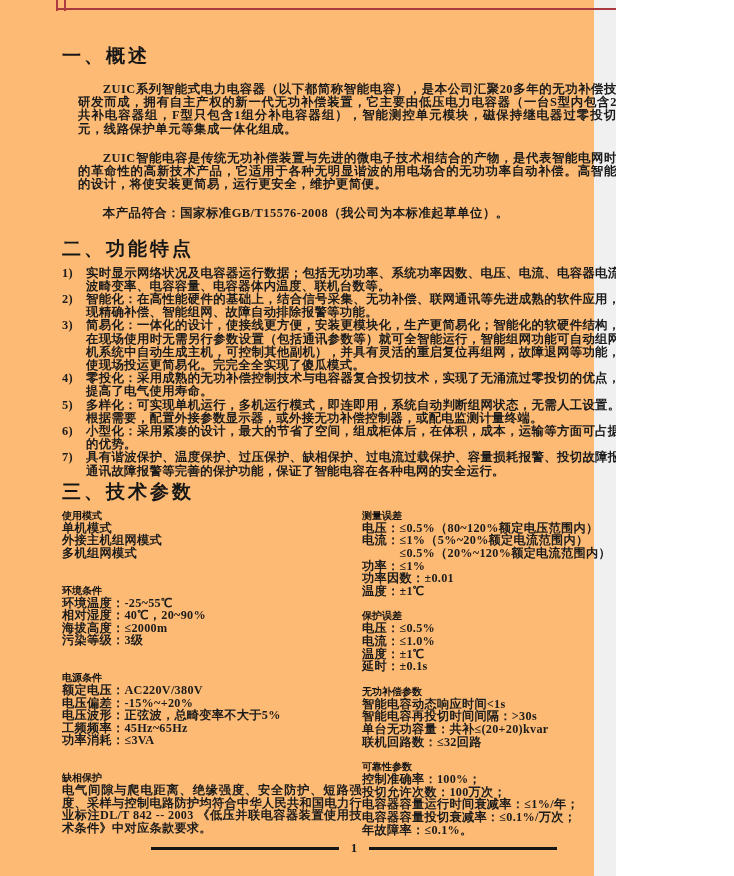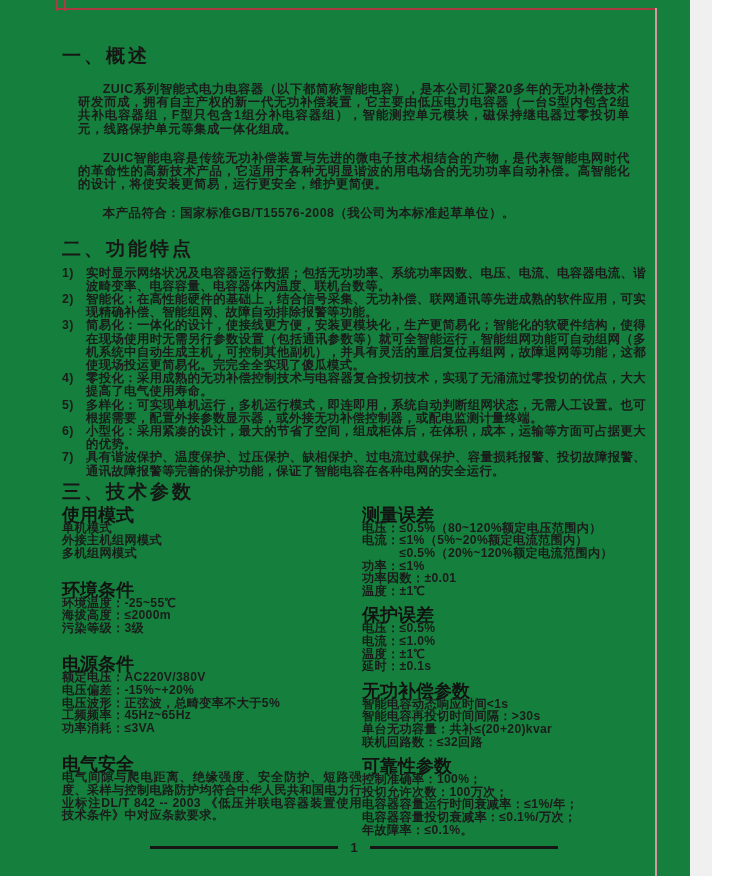--- a/index.html
+++ b/index.html
@@ -1,22 +1,22 @@
 <!DOCTYPE html>
 <html><head>
 <meta charset="utf-8">
 <style>
   html,body{margin:0;padding:0;}
   body{background:#ffffff;}
   .screen{
     position:relative;
-    width:712px;height:876px;
-    background:#15803d;
+    width:616px;height:876px;
+    background:#fdba74;
     overflow:hidden;
-    font-family:Liberation Sans, sans-serif;
+    font-family:Liberation Serif, serif;
     color:#1b1b1b;
     font-weight:700;
   }
   
   .gray-band{position:absolute;top:0;right:0;width:22px;height:876px;background:#f0f0f1;}
   .border-top{position:absolute;left:56px;top:8px;width:600px;height:2px;background:#a83a40;}
   .border-right{position:absolute;left:655px;top:8px;width:2px;height:868px;background:#d49aa2;}
   .corner-stub{position:absolute;left:56px;top:0;width:6px;height:11px;border-left:2px solid #b03a42;border-right:2px solid #b03a42;}
   
   .content{
@@ -36,21 +36,21 @@
   }
   .feat{display:flex;font-size:12.4px;line-height:13.2px;letter-spacing:0.3px;}
   .feat-num{flex:none;width:24px;}
   .feat-text{flex:1;text-align:justify;}
   .cols{display:flex;}
   .col-left{width:300px;flex:none;}
   .col-right{flex:1;}
   .spec-group{margin-bottom:12px;}
   .col-left .spec-group{margin-bottom:24px;}
   .col-left .spec-group:last-child,.col-right .spec-group:last-child{margin-bottom:0;}
-  .spec-title{font-size:18px;line-height:13px;color:#121212;}
+  .spec-title{font-size:10px;line-height:13px;color:#121212;}
   .spec-line{font-size:12.2px;line-height:12.6px;white-space:pre-wrap;text-align:justify;letter-spacing:0.3px;}
   .footer{
     display:flex;align-items:center;justify-content:center;
     gap:12px;margin-top:4px;
   }
   .rule{width:188px;height:3px;background:#161616;}
   .pageno{font-size:13px;}
 </style>
 </head>
 <body>
@@ -109,35 +109,36 @@
         <div class="spec-group">
           <div class="spec-title">使用模式</div>
           <div class="spec-line">单机模式</div>
           <div class="spec-line">外接主机组网模式</div>
           <div class="spec-line">多机组网模式</div>
         </div>
 
         <div class="spec-group">
           <div class="spec-title">环境条件</div>
           <div class="spec-line">环境温度：-25~55℃</div>
+          <div class="spec-line">相对湿度：40℃，20~90%</div>
           <div class="spec-line">海拔高度：≤2000m</div>
           <div class="spec-line">污染等级：3级</div>
         </div>
 
         <div class="spec-group">
           <div class="spec-title">电源条件</div>
           <div class="spec-line">额定电压：AC220V/380V</div>
           <div class="spec-line">电压偏差：-15%~+20%</div>
           <div class="spec-line">电压波形：正弦波，总畸变率不大于5%</div>
           <div class="spec-line">工频频率：45Hz~65Hz</div>
           <div class="spec-line">功率消耗：≤3VA</div>
         </div>
 
         <div class="spec-group">
-          <div class="spec-title">电气安全</div>
+          <div class="spec-title">缺相保护</div>
           <div class="spec-line">电气间隙与爬电距离、绝缘强度、安全防护、短路强度、采样与控制电路防护均符合中华人民共和国电力行业标注DL/T 842 -- 2003 《低压并联电容器装置使用技术条件》中对应条款要求。</div>
         </div>
 
       </div>
 
       <div class="col-right">
 
         <div class="spec-group">
           <div class="spec-title">测量误差</div>
           <div class="spec-line">电压：≤0.5%（80~120%额定电压范围内）</div>

